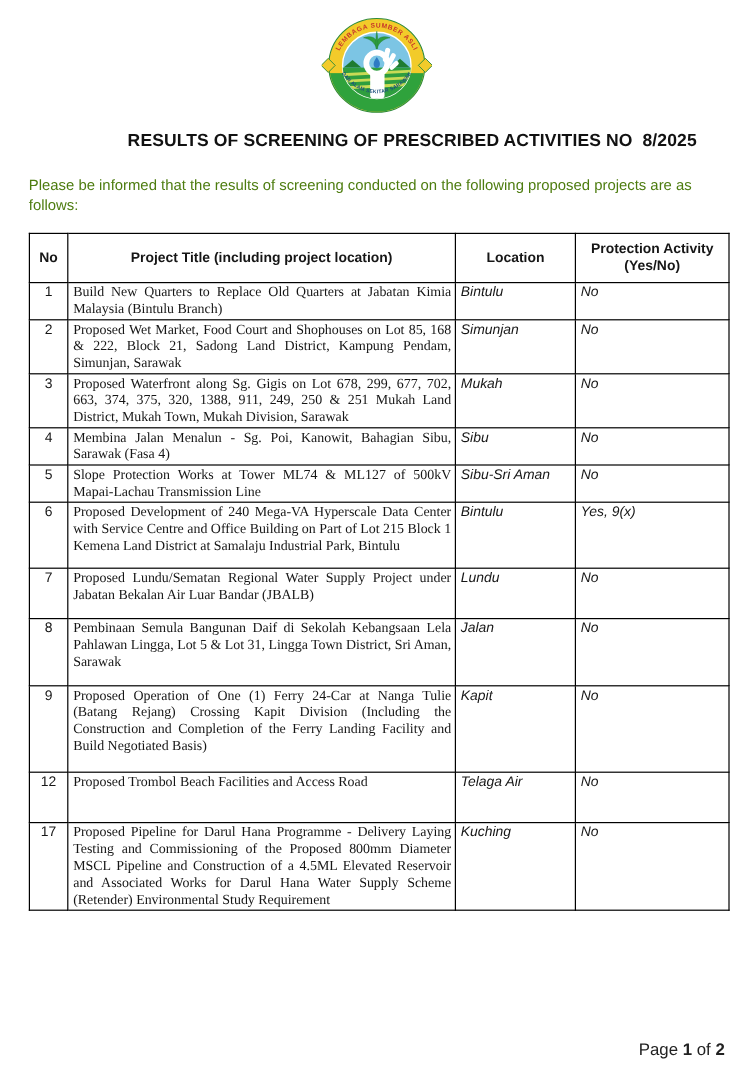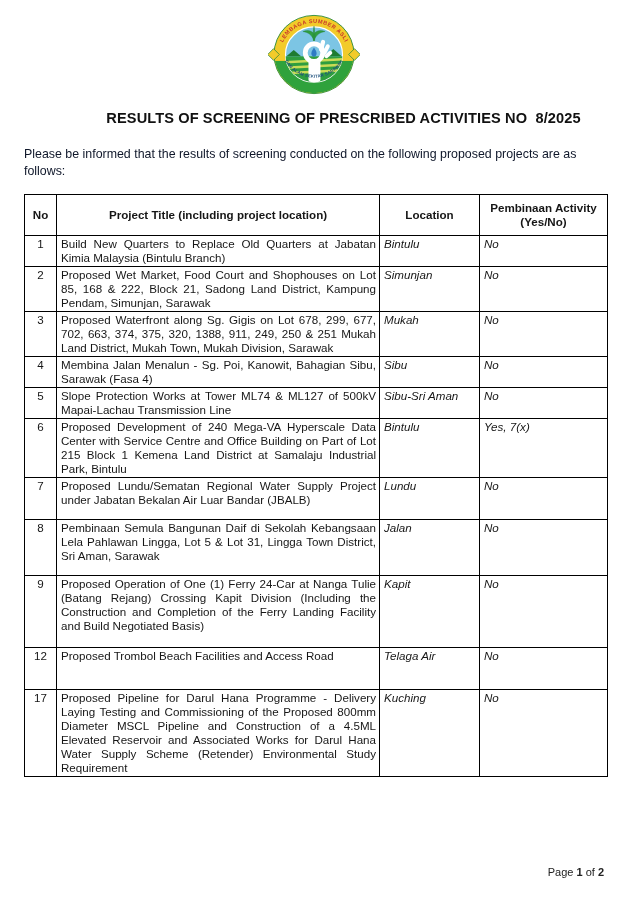--- a/index.html
+++ b/index.html
@@ -8,56 +8,56 @@
     font-family:"Liberation Sans","DejaVu Sans",sans-serif; color:#1a1a1a;
     overflow:hidden;
   }
   .logo-wrap { position:absolute; top:12px; left:50%; transform:translateX(-50%); }
   .doc-title {
     position:absolute; top:110px; left:0; width:100%; text-align:center;
     font-weight:bold; font-size:14.6px; letter-spacing:0.1px; white-space:pre; color:#111;padding-left:30px;
   }
   .intro {
     position:absolute; top:146px; left:24px; width:581px;
-    font-size:12.4px; line-height:16.5px; color:#0f172a;
+    font-size:12.4px; line-height:16.5px; color:#4d7c0f;
   }
   table.screening {
     position:absolute; top:194px; left:24px; width:583px;
     border-collapse:collapse; table-layout:fixed;
   }
   .screening th, .screening td {
     border:1px solid #000; font-size:11.6px; line-height:14px;
     vertical-align:top; padding:1px 3px 1px 4px; color:#161616;
     overflow:hidden;
   }
   .screening th {
     font-weight:bold; text-align:center; vertical-align:middle;
     height:36px; line-height:14.5px; padding:2px 2px;
   }
   col.c-no { width:32px; } col.c-title { width:323px; }
   col.c-loc { width:100px; } col.c-pa { width:128px; }
   td.no-cell { text-align:center; padding-left:2px; padding-right:2px; }
-  td.title-cell { text-align:justify; }
+  td.title-cell { text-align:justify;font-family:Liberation Serif, serif; }
   td.loc-cell, td.pa-cell { text-align:left;font-style:italic; }
   tbody tr:nth-child(1)  { height:28px; }
   tbody tr:nth-child(2)  { height:43px; }
   tbody tr:nth-child(3)  { height:43px; }
   tbody tr:nth-child(4)  { height:29px; }
   tbody tr:nth-child(5)  { height:28px; }
   tbody tr:nth-child(6)  { height:55px; }
   tbody tr:nth-child(7)  { height:42px; }
   tbody tr:nth-child(8)  { height:56px; }
   tbody tr:nth-child(9)  { height:72px; }
   tbody tr:nth-child(10) { height:42px; }
   tbody tr:nth-child(11) { height:28px; }
   tbody tr:nth-child(12) { height:28px; }
   tbody tr:nth-child(13) { height:100px; }
   tbody tr:nth-child(14) { height:29px; }
   .footer {
-    position:absolute; top:866px; right:23px; font-size:11px; color:#222;
+    position:absolute; top:866px; right:23px; font-size:14px; color:#222;
     white-space:pre;
   }
   .footer b { font-weight:bold; }
   .logo-text { font-family:"Liberation Sans","DejaVu Sans",sans-serif; font-weight:bold; }
 </style>
 </head>
 <body>
 
 <div class="logo-wrap">
   <svg width="92" height="85" viewBox="0 0 100 92">
@@ -122,21 +122,21 @@
       <col class="c-title">
       <col class="c-loc">
       <col class="c-pa">
   </colgroup>
   <thead>
     <tr>
       <th>No</th>
       <th>Project Title (including project location)</th>
       <th>Location</th>
       <th>
-        <div>Pembinaan Activity</div>
+        <div>Protection Activity</div>
         <div>(Yes/No)</div>
       </th>
     </tr>
   </thead>
   <tbody>
       <tr>
     <td class="no-cell">1</td>
     <td class="title-cell">Build New Quarters to Replace Old Quarters at Jabatan Kimia Malaysia (Bintulu Branch)</td>
     <td class="loc-cell">Bintulu</td>
     <td class="pa-cell">No</td>
@@ -162,21 +162,21 @@
       <tr>
     <td class="no-cell">5</td>
     <td class="title-cell">Slope Protection Works at Tower ML74 &amp; ML127 of 500kV Mapai-Lachau Transmission Line</td>
     <td class="loc-cell">Sibu-Sri Aman</td>
     <td class="pa-cell">No</td>
   </tr>
       <tr>
     <td class="no-cell">6</td>
     <td class="title-cell">Proposed Development of 240 Mega-VA Hyperscale Data Center with Service Centre and Office Building on Part of Lot 215 Block 1 Kemena Land District at Samalaju Industrial Park, Bintulu</td>
     <td class="loc-cell">Bintulu</td>
-    <td class="pa-cell">Yes, 7(x)</td>
+    <td class="pa-cell">Yes, 9(x)</td>
   </tr>
       <tr>
     <td class="no-cell">7</td>
     <td class="title-cell">Proposed Lundu/Sematan Regional Water Supply Project under Jabatan Bekalan Air Luar Bandar (JBALB)</td>
     <td class="loc-cell">Lundu</td>
     <td class="pa-cell">No</td>
   </tr>
       <tr>
     <td class="no-cell">8</td>
     <td class="title-cell">Pembinaan Semula Bangunan Daif di Sekolah Kebangsaan Lela Pahlawan Lingga, Lot 5 &amp; Lot 31, Lingga Town District, Sri Aman, Sarawak</td>

